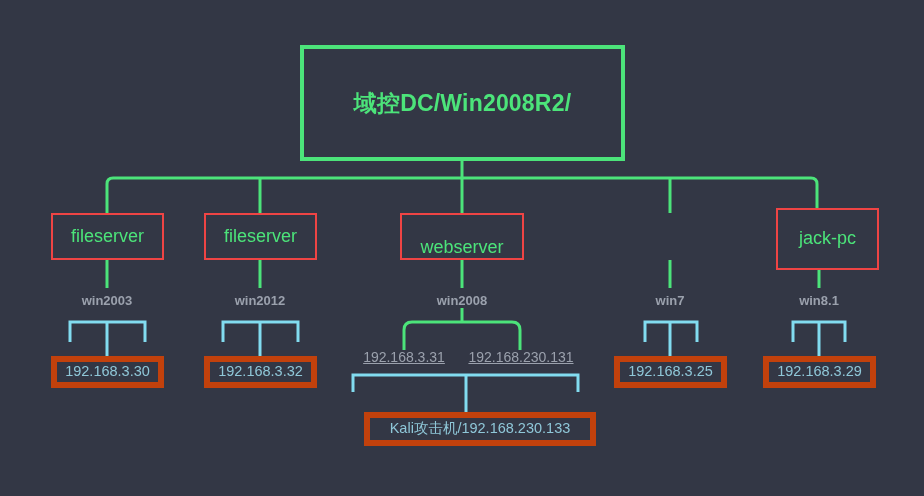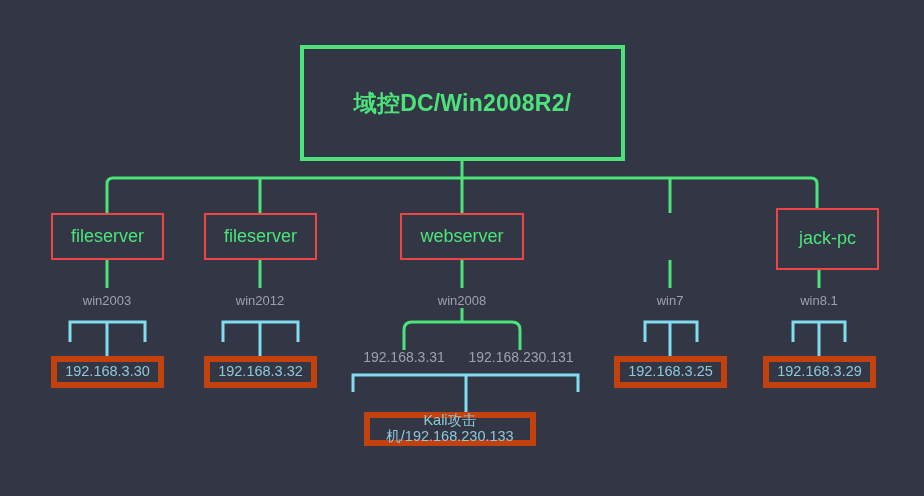--- a/index.html
+++ b/index.html
@@ -53,27 +53,29 @@
     color: #8fc7d8;
     font-size: 14.5px;
     line-height: 1.1;
   }
   .os-label {
     position: absolute;
     color: #9ba1ad;
     font-size: 13px;
     text-align: center;
     line-height: 1;
+    font-weight: bold;
   }
   .ip-text {
     position: absolute;
     color: #9ba1ad;
     font-size: 14px;
     text-align: center;
     line-height: 1;
+    text-decoration: underline;
   }
 </style>
 </head>
 <body>
 
 <div id="canvas">
 
   <svg id="wires" viewBox="0 0 924 496" xmlns="http://www.w3.org/2000/svg">
     <g fill="none" stroke="#4ce47a" stroke-width="3">
 
@@ -120,21 +122,21 @@
   <div class="node root-node" style="left:300px; top:45px; width:325px; height:116px; flex-direction:column;">
     <span>域控DC/Win2008R2/</span>
   </div>
 
   <div class="node host-node" style="left:51px; top:213px; width:113px; height:47px;">
     <span>fileserver</span>
   </div>
   <div class="node host-node" style="left:204px; top:213px; width:113px; height:47px;">
     <span>fileserver</span>
   </div>
-  <div class="node host-node" style="left:400px; top:213px; width:124px; height:47px;">
+  <div class="node host-node" style="left:400px; top:213px; width:124px; height:47px;align-items:flex-end;">
     <span>webserver</span>
   </div>
   <div class="node host-node" style="left:768px; top:208px; width:103px; height:62px;margin-left:8px;">
     <span>jack-pc</span>
   </div>
 
   <div class="os-label" style="left:47px; top:294px; width:120px;">win2003</div>
   <div class="os-label" style="left:200px; top:294px; width:120px;">win2012</div>
   <div class="os-label" style="left:402px; top:294px; width:120px;">win2008</div>
   <div class="os-label" style="left:610px; top:294px; width:120px;">win7</div>
@@ -149,17 +151,17 @@
   <div class="node ip-node" style="left:614px; top:356px; width:113px; height:32px;">
     <span>192.168.3.25</span>
   </div>
   <div class="node ip-node" style="left:763px; top:356px; width:113px; height:32px;">
     <span>192.168.3.29</span>
   </div>
 
   <div class="ip-text" style="left:344px; top:350px; width:120px;">192.168.3.31</div>
   <div class="ip-text" style="left:456px; top:350px; width:130px;">192.168.230.131</div>
 
-  <div class="node ip-node" style="left:364px; top:412px; width:172px; height:34px;">
+  <div class="node ip-node" style="left:364px; top:412px; width:232px; height:34px;">
     <span>Kali攻击机/192.168.230.133</span>
   </div>
 
 </div>
 
 </body></html>

